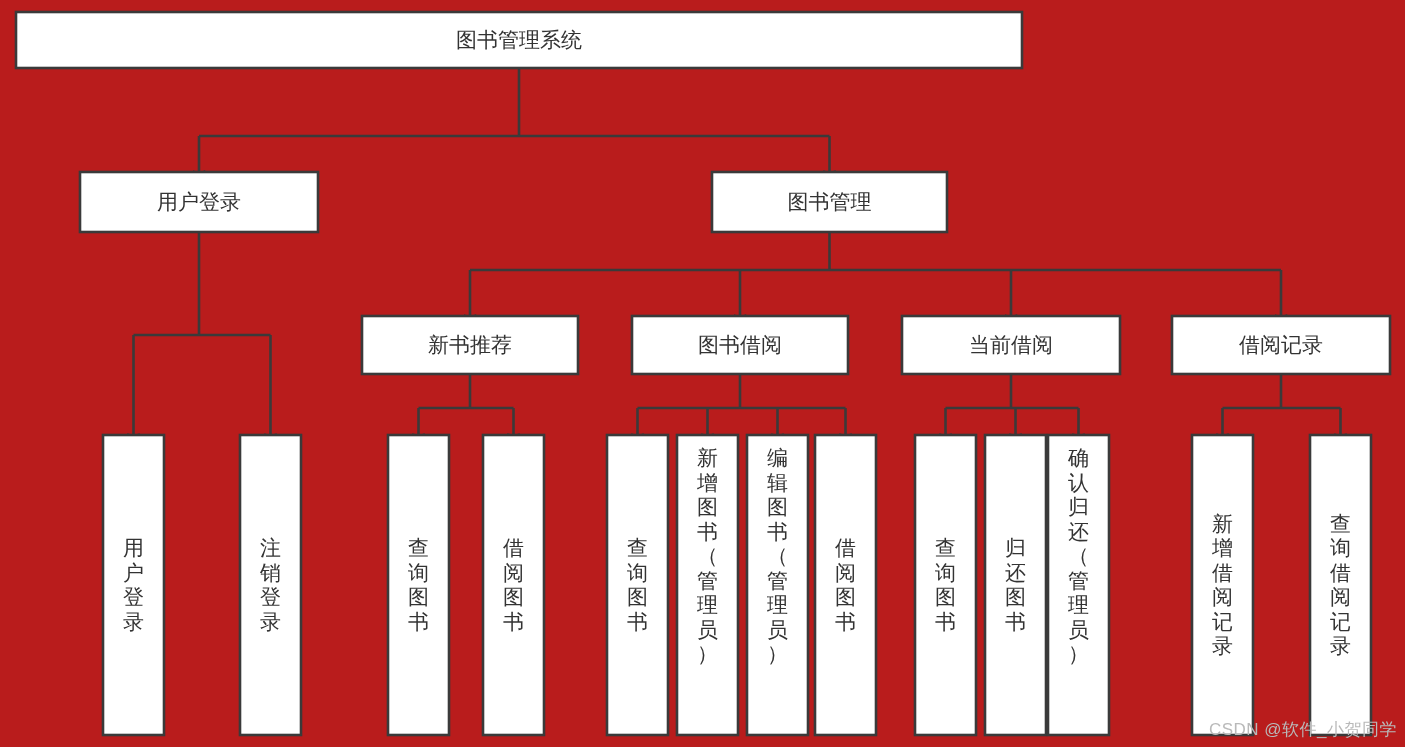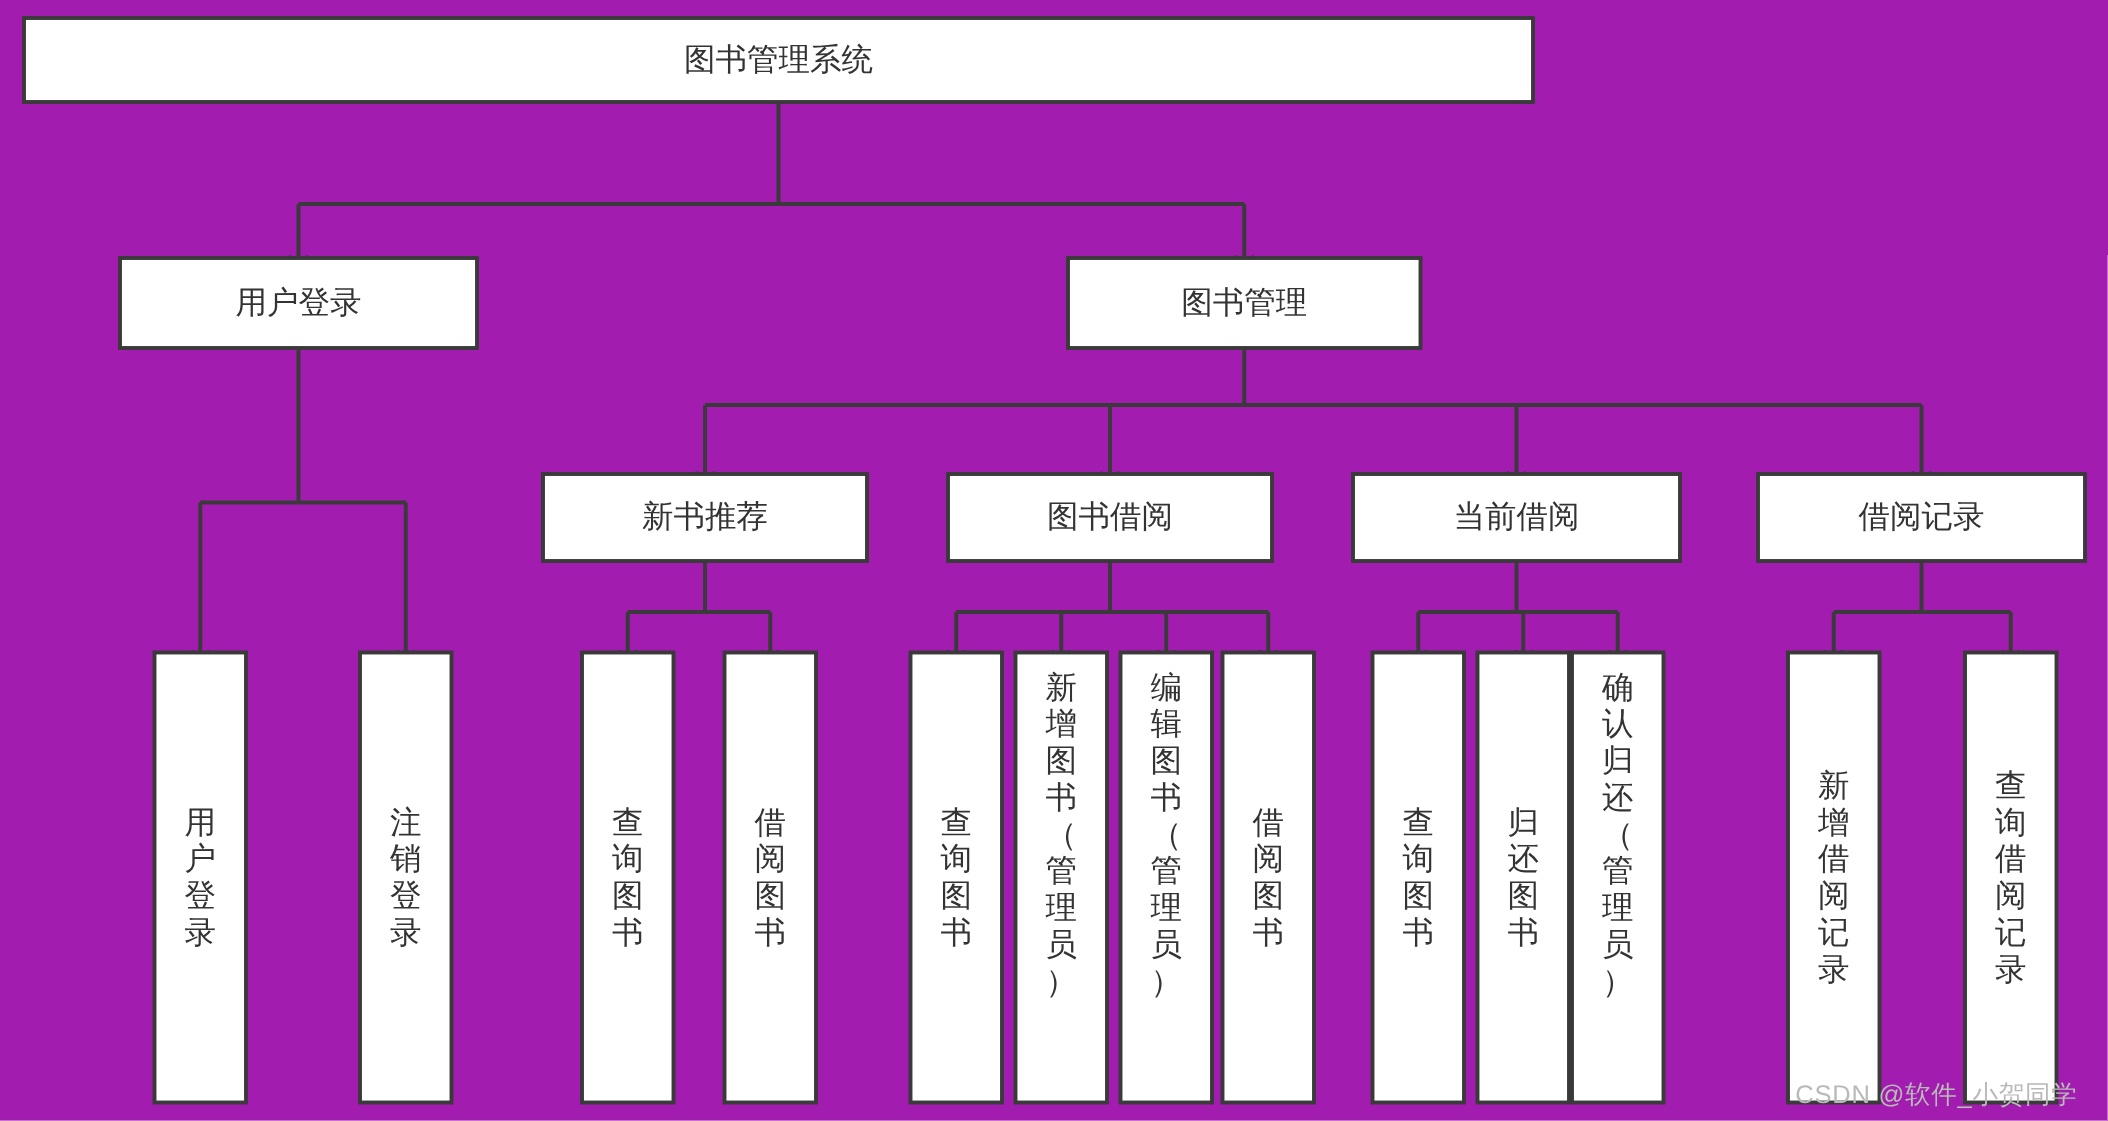--- a/index.html
+++ b/index.html
@@ -10,21 +10,21 @@
   body {
     width: 1405px;
     height: 747px;
     font-family: "Liberation Sans", "DejaVu Sans", sans-serif;
     overflow: hidden;
   }
   #diagram-root {
     position: relative;
     width: 1405px;
     height: 747px;
-    background: #a21caf;
+    background: #b91c1c;
     text-decoration: underline;
   }
   svg#tree-svg {
     position: absolute;
     left: 0;
     top: 0;
     width: 1405px;
     height: 747px;
     display: block;
   }
@@ -51,21 +51,21 @@
     dominant-baseline: middle;
   }
   .node-label-v {
     font-family: "Liberation Sans", "DejaVu Sans", sans-serif;
     font-size: 21px;
     fill: #333333;
     text-anchor: middle;
   }
   .watermark {
     position: absolute;
-    right: 20px;
+    right: 8px;
     bottom: 6px;
     font-family: "Liberation Sans", "DejaVu Sans", sans-serif;
     font-size: 17px;
     color: #b9b9b9;
     letter-spacing: 0.5px;
     white-space: nowrap;
     user-select: none;
   }
 </style>
 </head>

